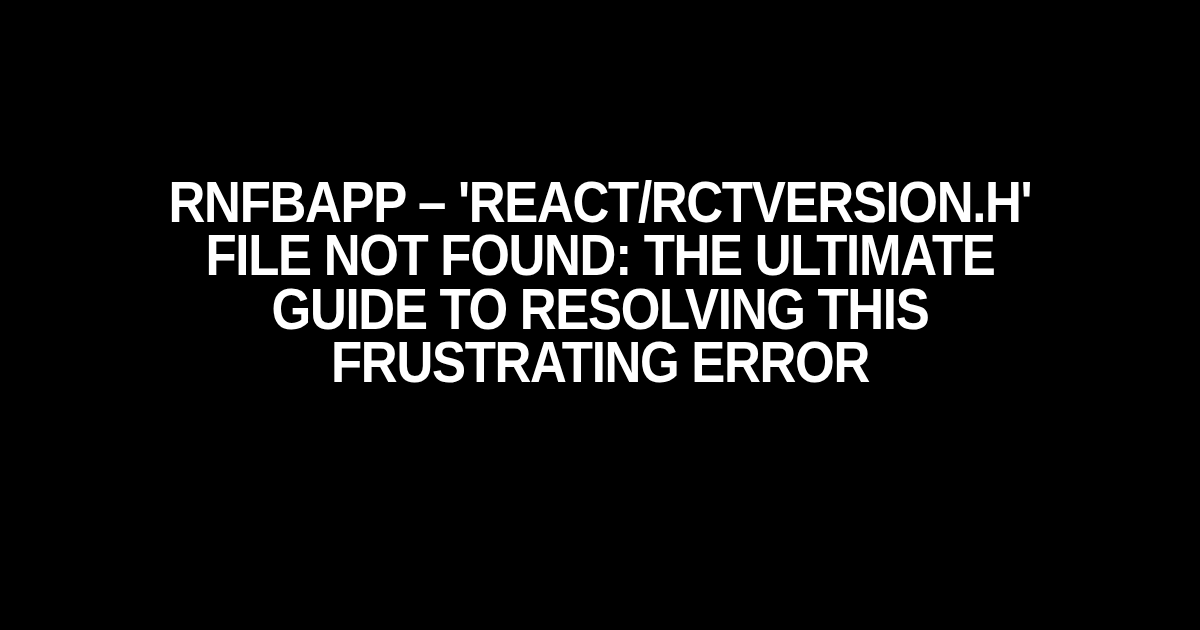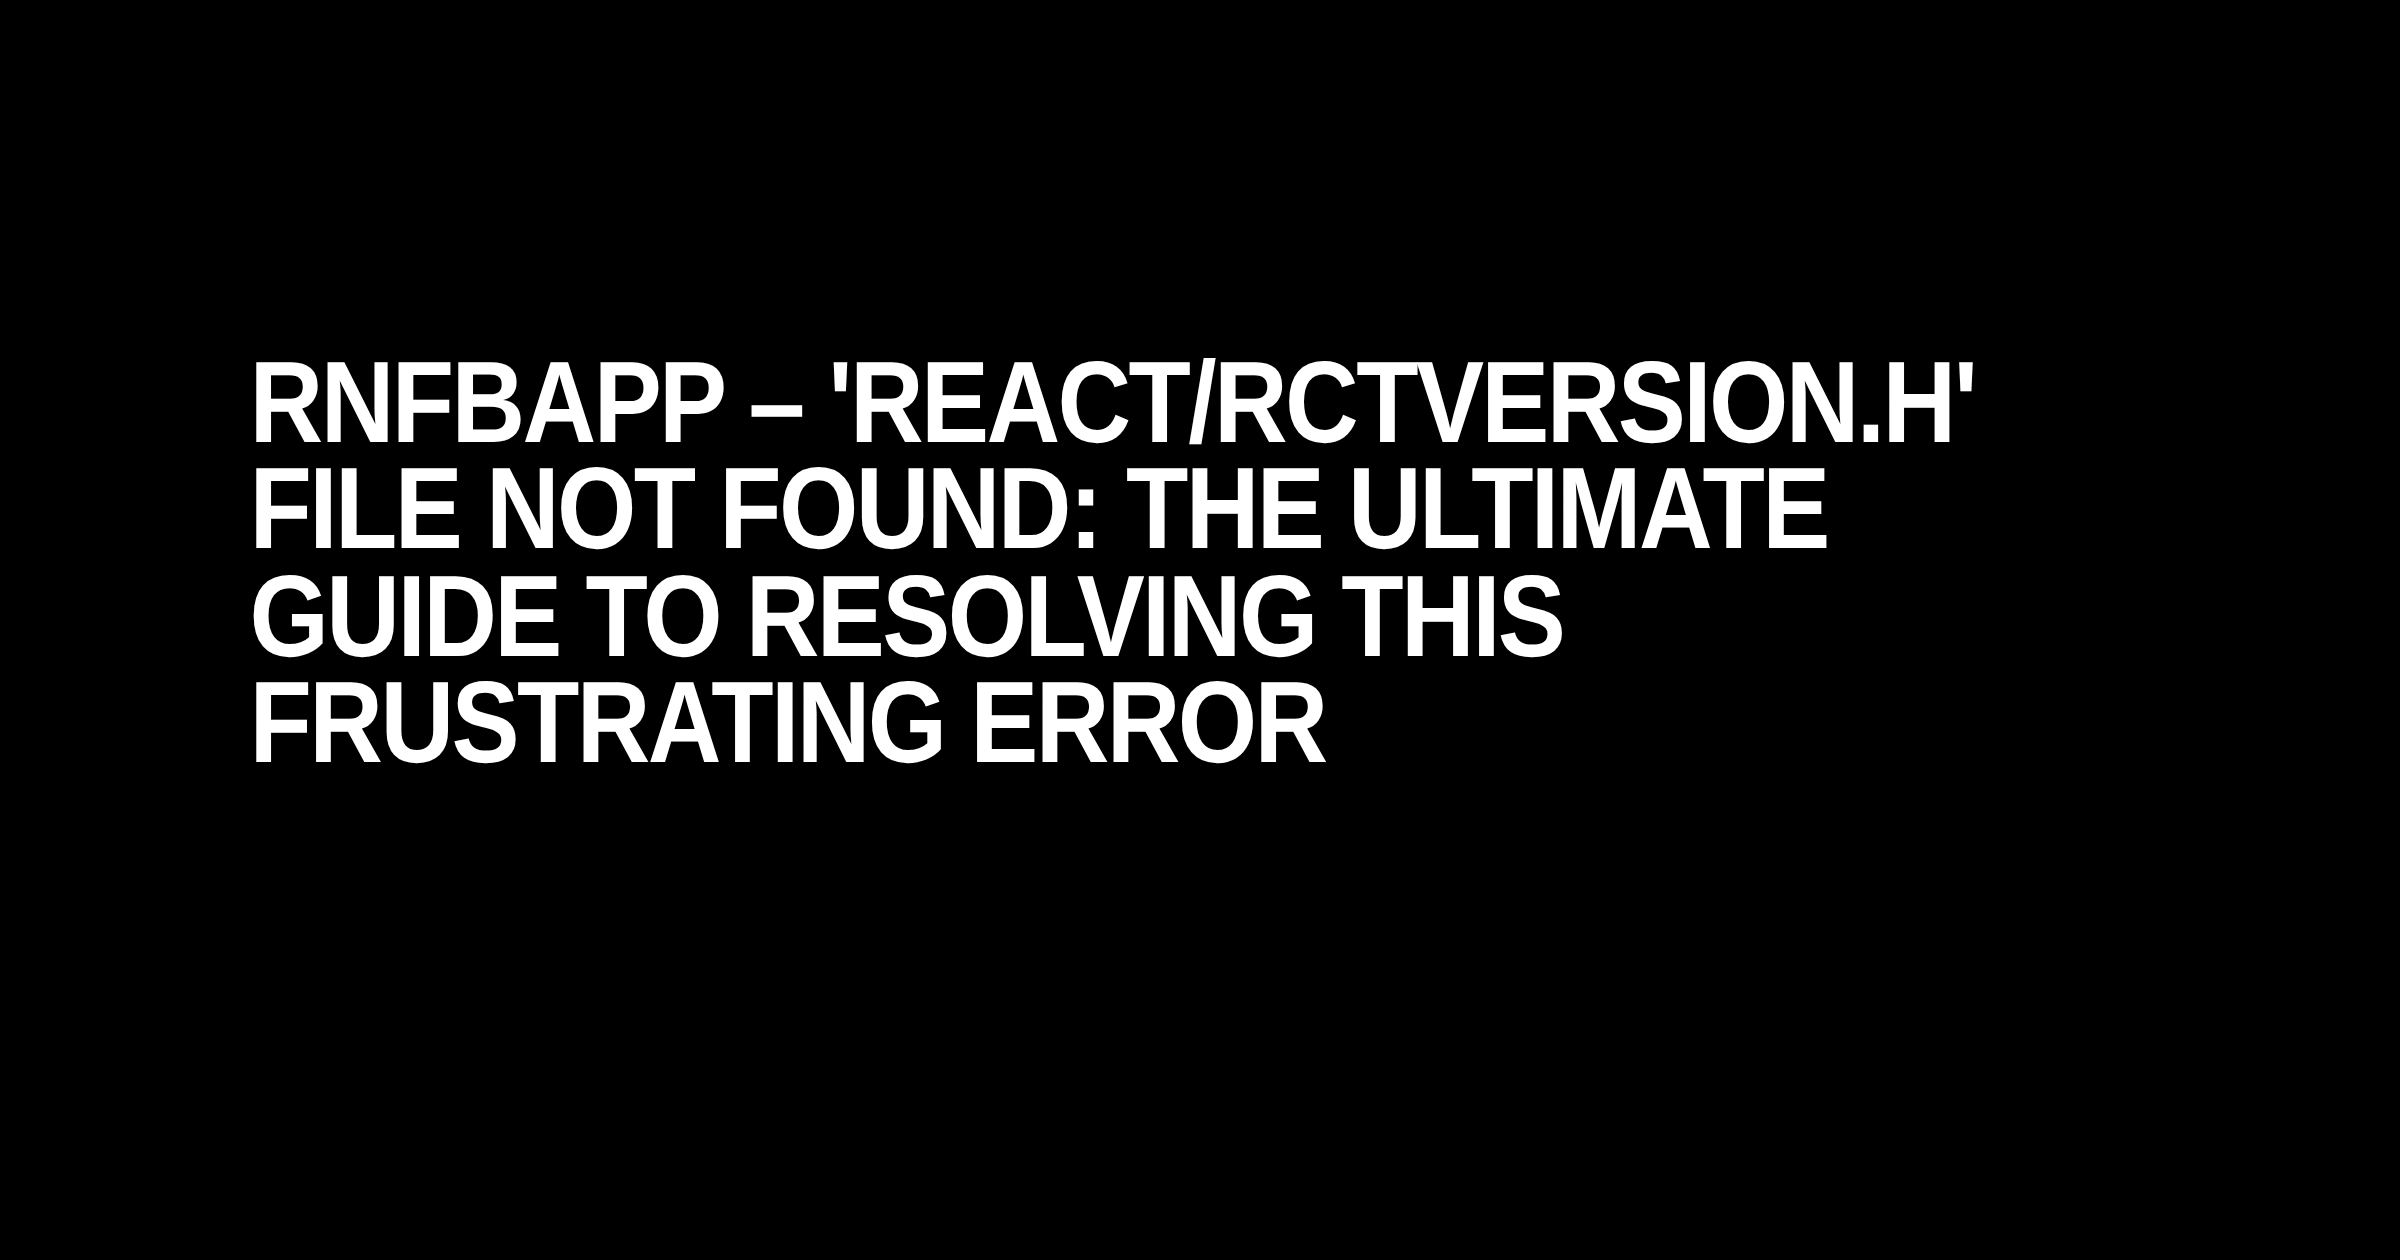--- a/index.html
+++ b/index.html
@@ -13,20 +13,21 @@
     background: #000000;
     display: flex;
     align-items: flex-start;
     justify-content: center;
     overflow: hidden;
   }
   .title-container {
     width: 100%;
     padding: 0 60px;
     margin-top: 175px;
+    text-align: center;
   }
   .title {
     font-family: "Arial Black", "Helvetica Neue", Helvetica, Arial, sans-serif;
     font-weight: 900;
     font-size: 58px;
     line-height: 0.92;
     color: #ffffff;
     text-transform: uppercase;
     letter-spacing: -1.5px;
     transform: scaleX(0.88);

